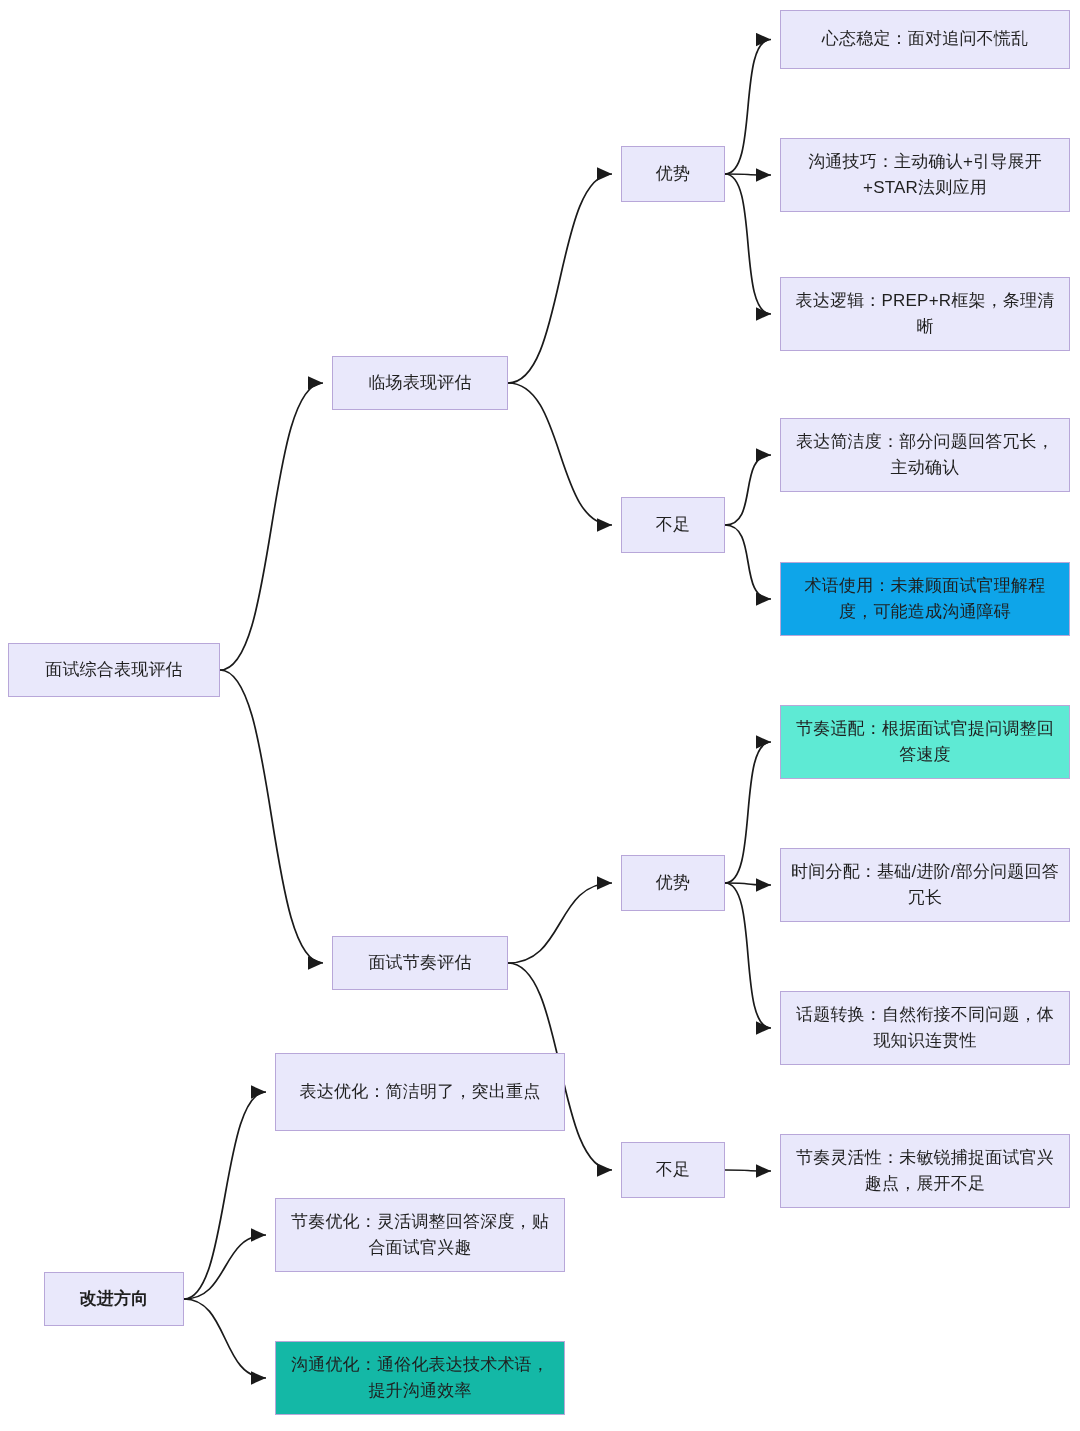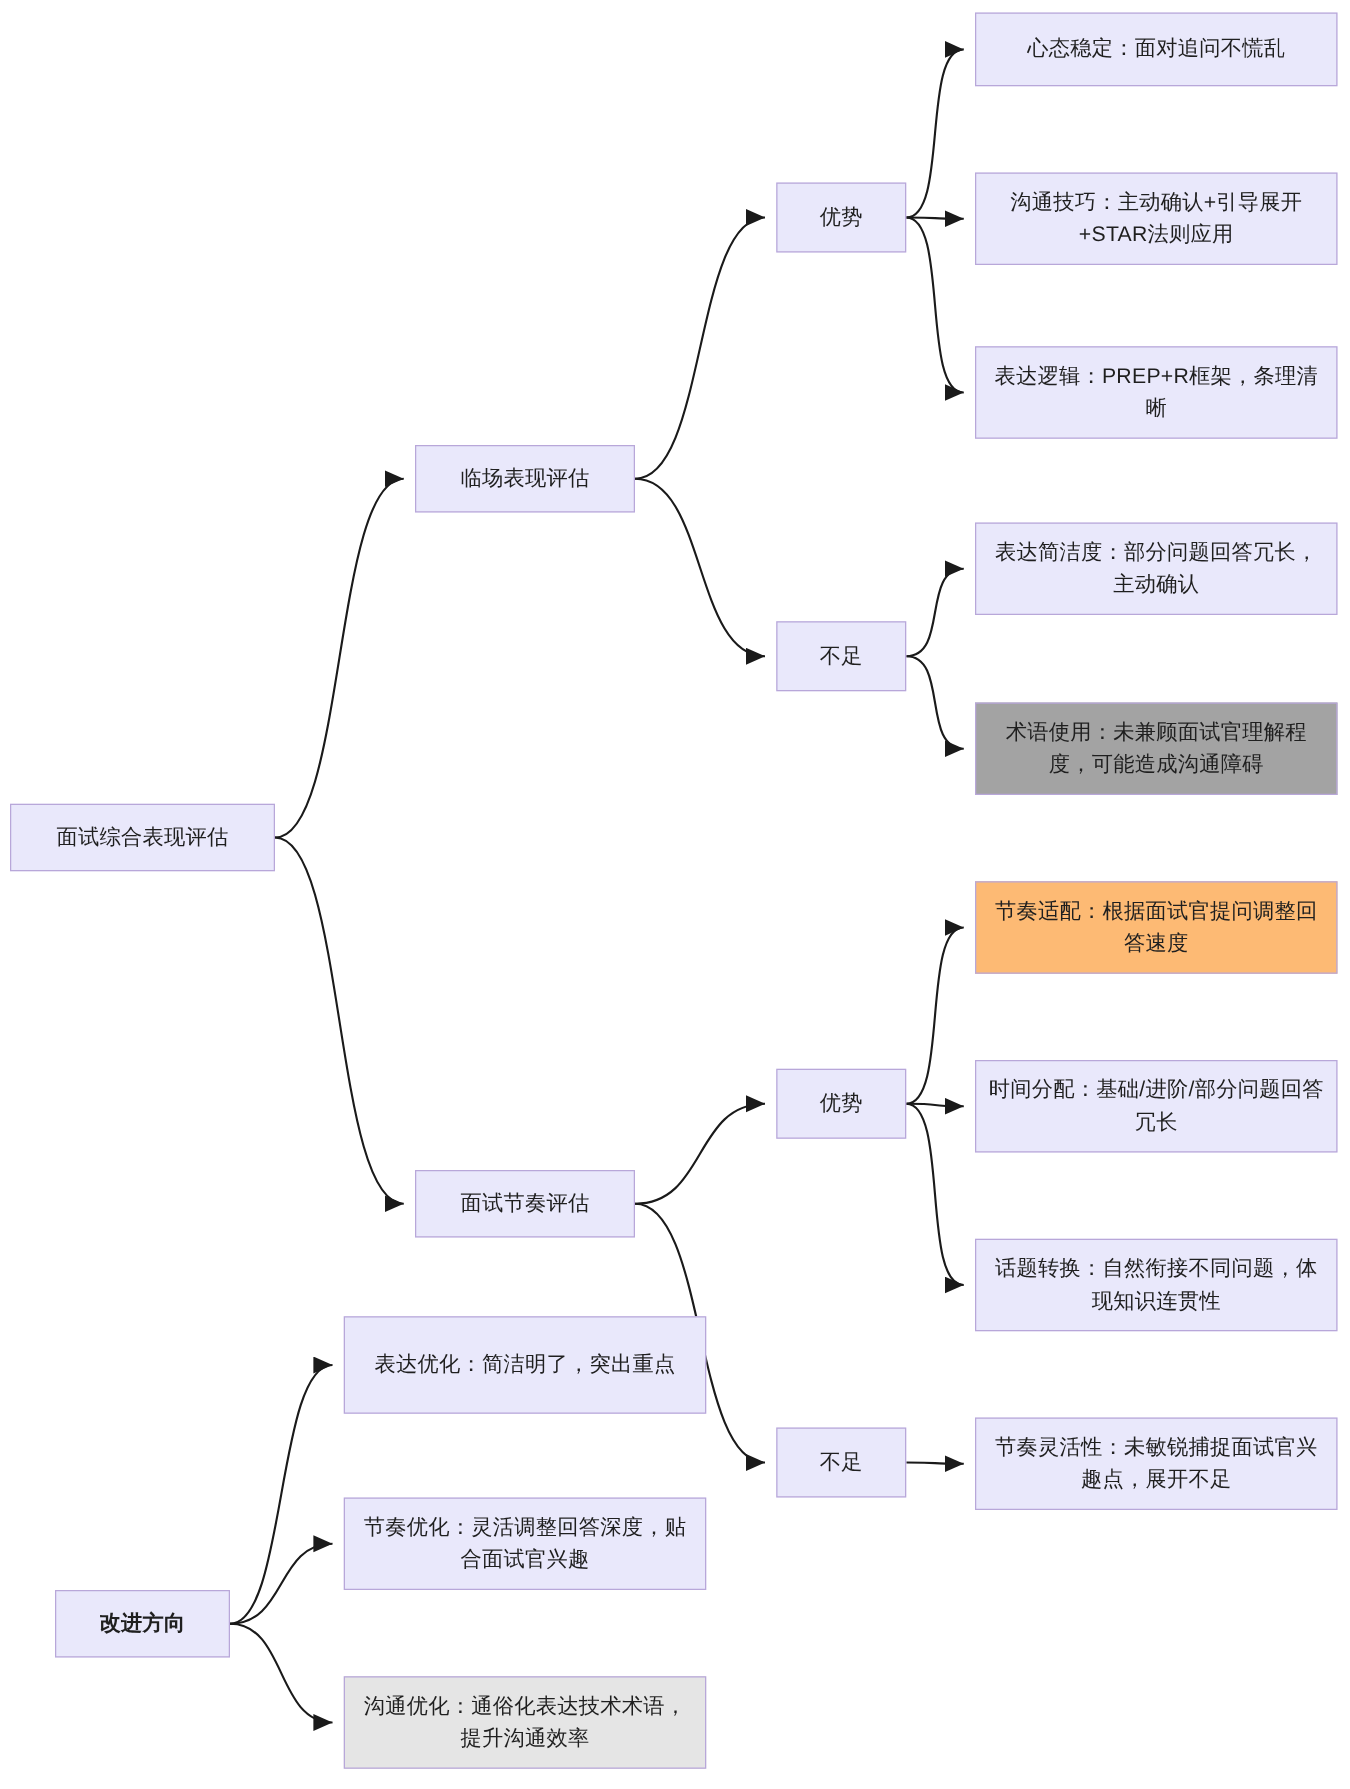--- a/index.html
+++ b/index.html
@@ -92,50 +92,50 @@
       </div>
       <div class="node" style="left: 780px; top: 138px; width: 290px; height: 74px; background: rgb(233, 232, 251); border-color: rgb(184, 167, 217);">
         <span>沟通技巧：主动确认+引导展开+STAR法则应用</span>
       </div>
       <div class="node" style="left: 780px; top: 277px; width: 290px; height: 74px; background: rgb(233, 232, 251); border-color: rgb(184, 167, 217);">
         <span>表达逻辑：PREP+R框架，条理清晰</span>
       </div>
       <div class="node" style="left: 780px; top: 418px; width: 290px; height: 74px; background: rgb(233, 232, 251); border-color: rgb(184, 167, 217);">
         <span>表达简洁度：部分问题回答冗长，主动确认</span>
       </div>
-      <div class="node" style="left: 780px; top: 562px; width: 290px; height: 74px; background: #a3a3a3; border-color: rgb(184, 167, 217);">
+      <div class="node" style="left: 780px; top: 562px; width: 290px; height: 74px; background: #0ea5e9; border-color: rgb(184, 167, 217);">
         <span>术语使用：未兼顾面试官理解程度，可能造成沟通障碍</span>
       </div>
       <div class="node" style="left: 332px; top: 936px; width: 176px; height: 54px; background: rgb(233, 232, 251); border-color: rgb(184, 167, 217);">
         <span>面试节奏评估</span>
       </div>
       <div class="node" style="left: 621px; top: 855px; width: 104px; height: 56px; background: rgb(233, 232, 251); border-color: rgb(184, 167, 217);">
         <span>优势</span>
       </div>
       <div class="node" style="left: 621px; top: 1142px; width: 104px; height: 56px; background: rgb(233, 232, 251); border-color: rgb(184, 167, 217);">
         <span>不足</span>
       </div>
-      <div class="node" style="left: 780px; top: 705px; width: 290px; height: 74px; background: #fdba74; border-color: rgb(184, 167, 217);">
+      <div class="node" style="left: 780px; top: 705px; width: 290px; height: 74px; background: #5eead4; border-color: rgb(184, 167, 217);">
         <span>节奏适配：根据面试官提问调整回答速度</span>
       </div>
       <div class="node" style="left: 780px; top: 848px; width: 290px; height: 74px; background: rgb(233, 232, 251); border-color: rgb(184, 167, 217);">
         <span>时间分配：基础/进阶/部分问题回答冗长</span>
       </div>
       <div class="node" style="left: 780px; top: 991px; width: 290px; height: 74px; background: rgb(233, 232, 251); border-color: rgb(184, 167, 217);">
         <span>话题转换：自然衔接不同问题，体现知识连贯性</span>
       </div>
       <div class="node" style="left: 780px; top: 1134px; width: 290px; height: 74px; background: rgb(233, 232, 251); border-color: rgb(184, 167, 217);">
         <span>节奏灵活性：未敏锐捕捉面试官兴趣点，展开不足</span>
       </div>
       <div class="node" style="left: 44px; top: 1272px; width: 140px; height: 54px; background: rgb(233, 232, 251); border-color: rgb(184, 167, 217); font-weight: bold;">
         <span>改进方向</span>
       </div>
       <div class="node" style="left: 275px; top: 1053px; width: 290px; height: 78px; background: rgb(233, 232, 251); border-color: rgb(184, 167, 217);">
         <span>表达优化：简洁明了，突出重点</span>
       </div>
       <div class="node" style="left: 275px; top: 1198px; width: 290px; height: 74px; background: rgb(233, 232, 251); border-color: rgb(184, 167, 217);">
         <span>节奏优化：灵活调整回答深度，贴合面试官兴趣</span>
       </div>
-      <div class="node" style="left: 275px; top: 1341px; width: 290px; height: 74px; background: #e5e5e5; border-color: rgb(184, 167, 217);">
+      <div class="node" style="left: 275px; top: 1341px; width: 290px; height: 74px; background: #14b8a6; border-color: rgb(184, 167, 217);">
         <span>沟通优化：通俗化表达技术术语，提升沟通效率</span>
       </div>
     </div>
 </div>
 
 </body></html>

